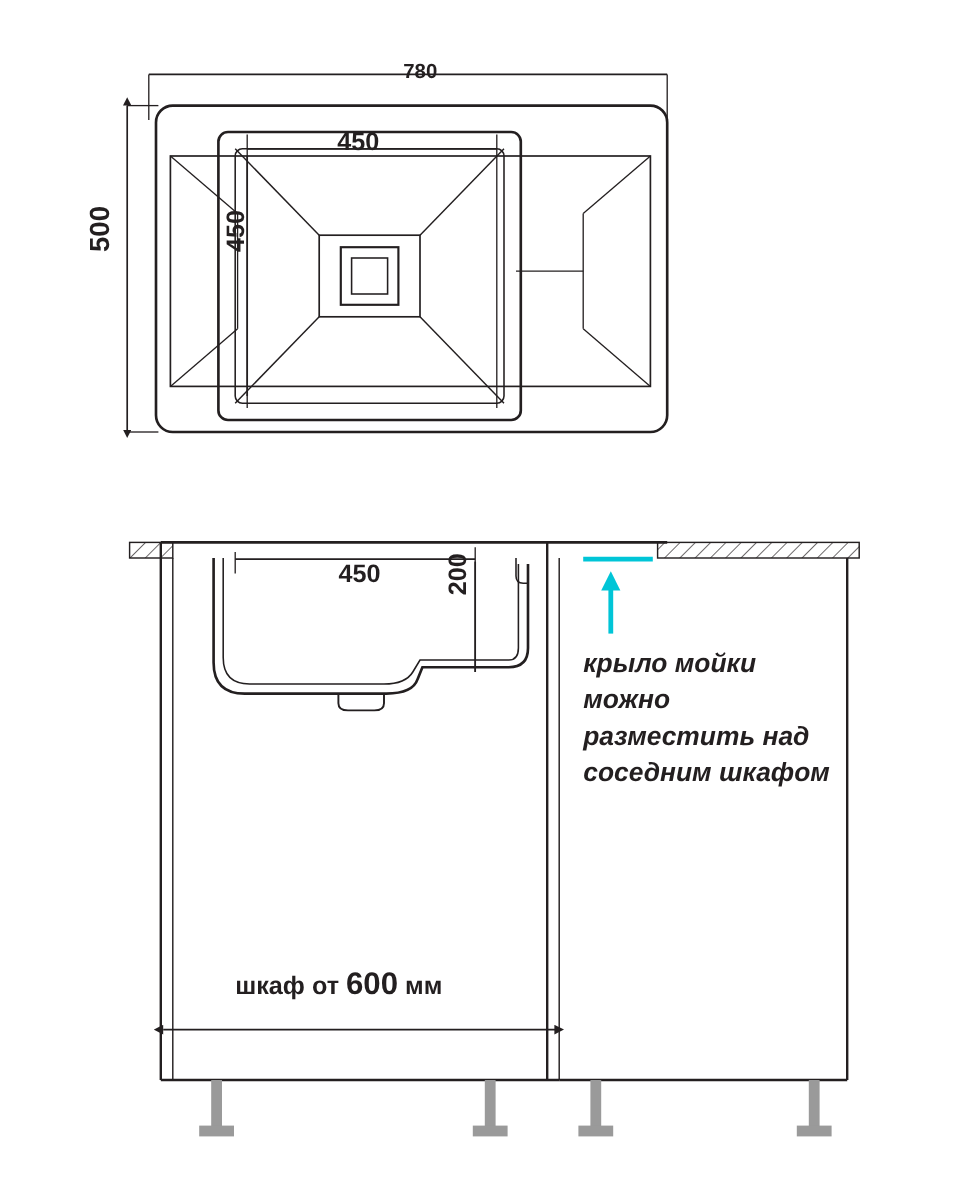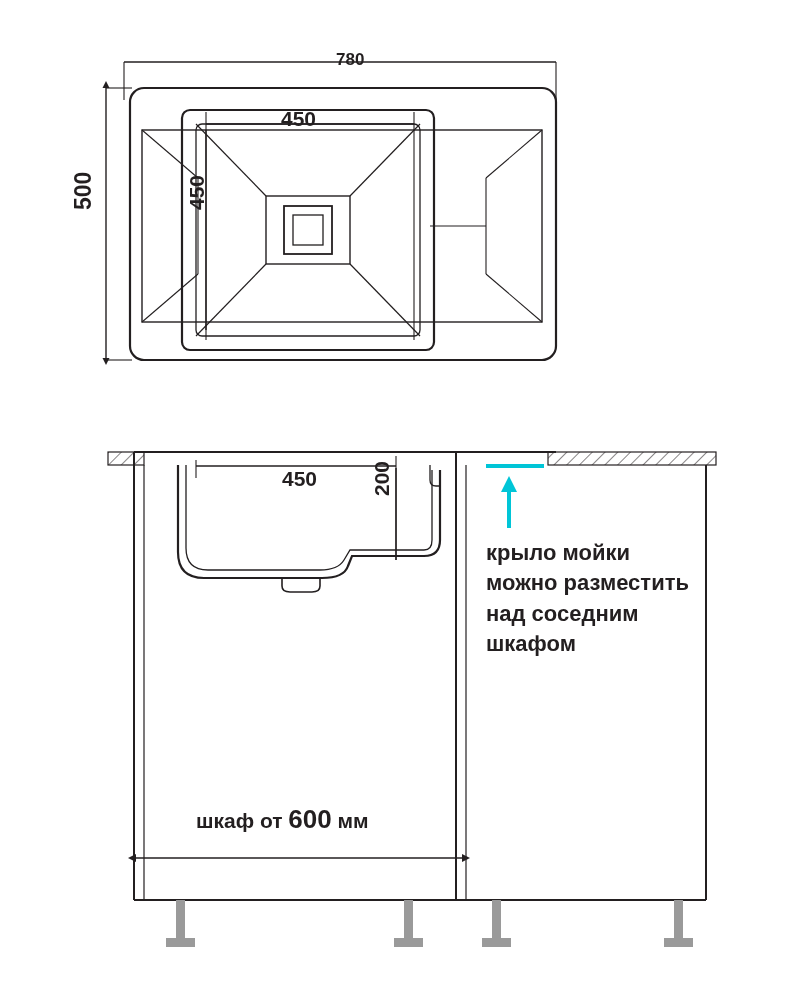--- a/index.html
+++ b/index.html
@@ -56,20 +56,21 @@
   .note-text {
     position: absolute;
     left: 486px;
     top: 538px;
     width: 210px;
     font-family: "Liberation Sans", sans-serif;
     font-size: 22px;
     font-weight: bold;
     line-height: 1.38;
     color: #231f20;
+    font-style: italic;
   }
   .cab-label {
     position: absolute;
     left: 196px;
     top: 804px;
     font-family: "Liberation Sans", sans-serif;
     font-size: 21px;
     font-weight: bold;
     color: #231f20;
     white-space: nowrap;

